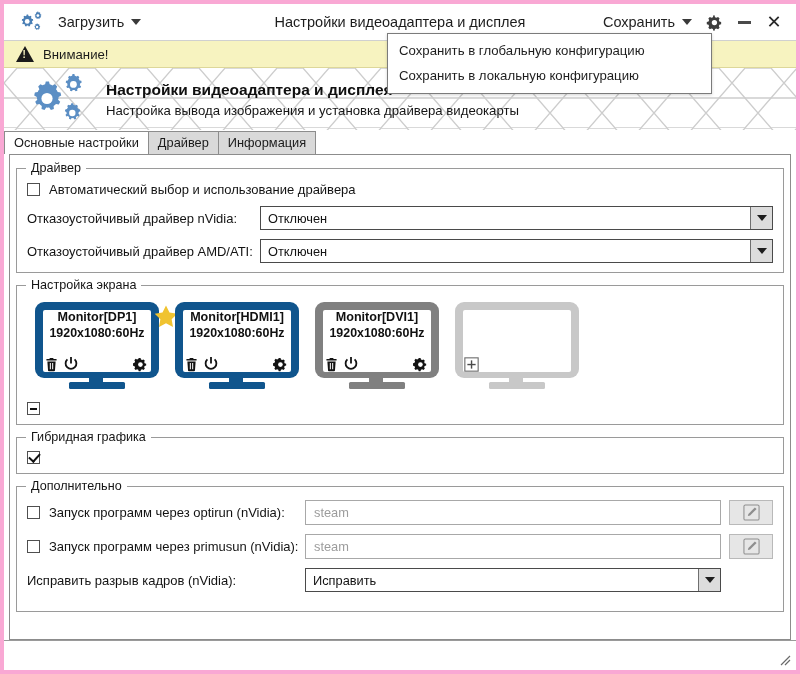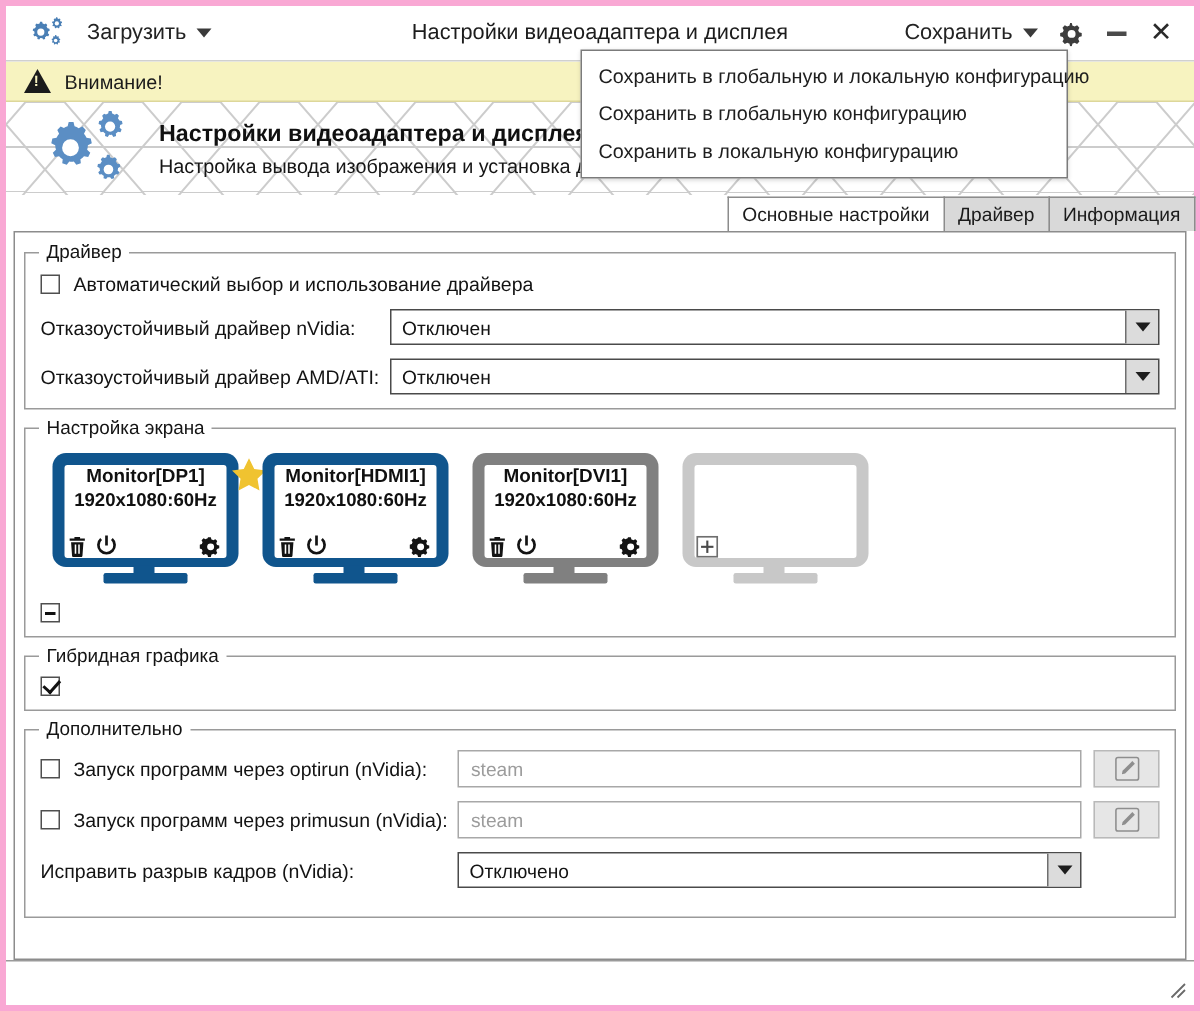--- a/index.html
+++ b/index.html
@@ -122,24 +122,22 @@
   .banner-title {
     font-size: 15.5px; font-weight: bold; color: #101010;
     margin-bottom: 4px;
   }
   .banner-sub { font-size: 13.2px; color: #151515; }
 
   
   .tabstrip {
     height: 24px; min-height: 24px;
     display: flex; align-items: flex-end;
-    padding-left: 18px;
     position: relative; z-index: 3;
     background: transparent;
-    justify-content: flex-end;
   }
   .tab {
     font-size: 12.8px; color: #1b1b1b;
     padding: 3px 9px 4px 9px;
     border: 1px solid #8c8c8c;
     border-bottom: none;
     background: #d9d9d9;
     margin-right: -1px;
     cursor: default; white-space: nowrap;
     line-height: 15px;
@@ -303,21 +301,20 @@
       <div class="icon-btn">
         <span class="min-ico"></span>
       </div>
       <div class="icon-btn">
         <span class="close-ico">✕</span>
       </div>
     </div>
   </div>
 
   <div class="save-menu">
-    <div class="save-menu-item">Сохранить в глобальную и локальную конфигурацию</div>
     <div class="save-menu-item">Сохранить в глобальную конфигурацию</div>
     <div class="save-menu-item">Сохранить в локальную конфигурацию</div>
   </div>
 
   <div class="warnbar">
     <span class="warn-tri"></span>
     <span class="warn-text">Внимание!</span>
   </div>
 
   <div class="banner">
@@ -532,21 +529,21 @@
           <svg width="17" height="17" viewBox="0 0 18 18">
             <rect x="1" y="1" width="16" height="16" rx="1.5" fill="none" stroke="#8e8e8e" stroke-width="1.1"></rect>
             <path fill="#8e8e8e" d="M12.6 3.6l1.8 1.8-6.9 6.9-2.3.5.5-2.3z"></path>
           </svg>
         </span>
       </div>
 
       <div class="row">
         <span class="fieldlabel" style="width:278px">Исправить разрыв кадров (nVidia):</span>
         <div class="select" style="flex:1;margin-right:52px">
-          <span class="sval">Отключено</span>
+          <span class="sval">Исправить</span>
           <span class="sarrow">
               <span class="dncaret"></span>
             </span>
         </div>
       </div>
     </div>
 
   </div>
 
   <div class="statusbar">

